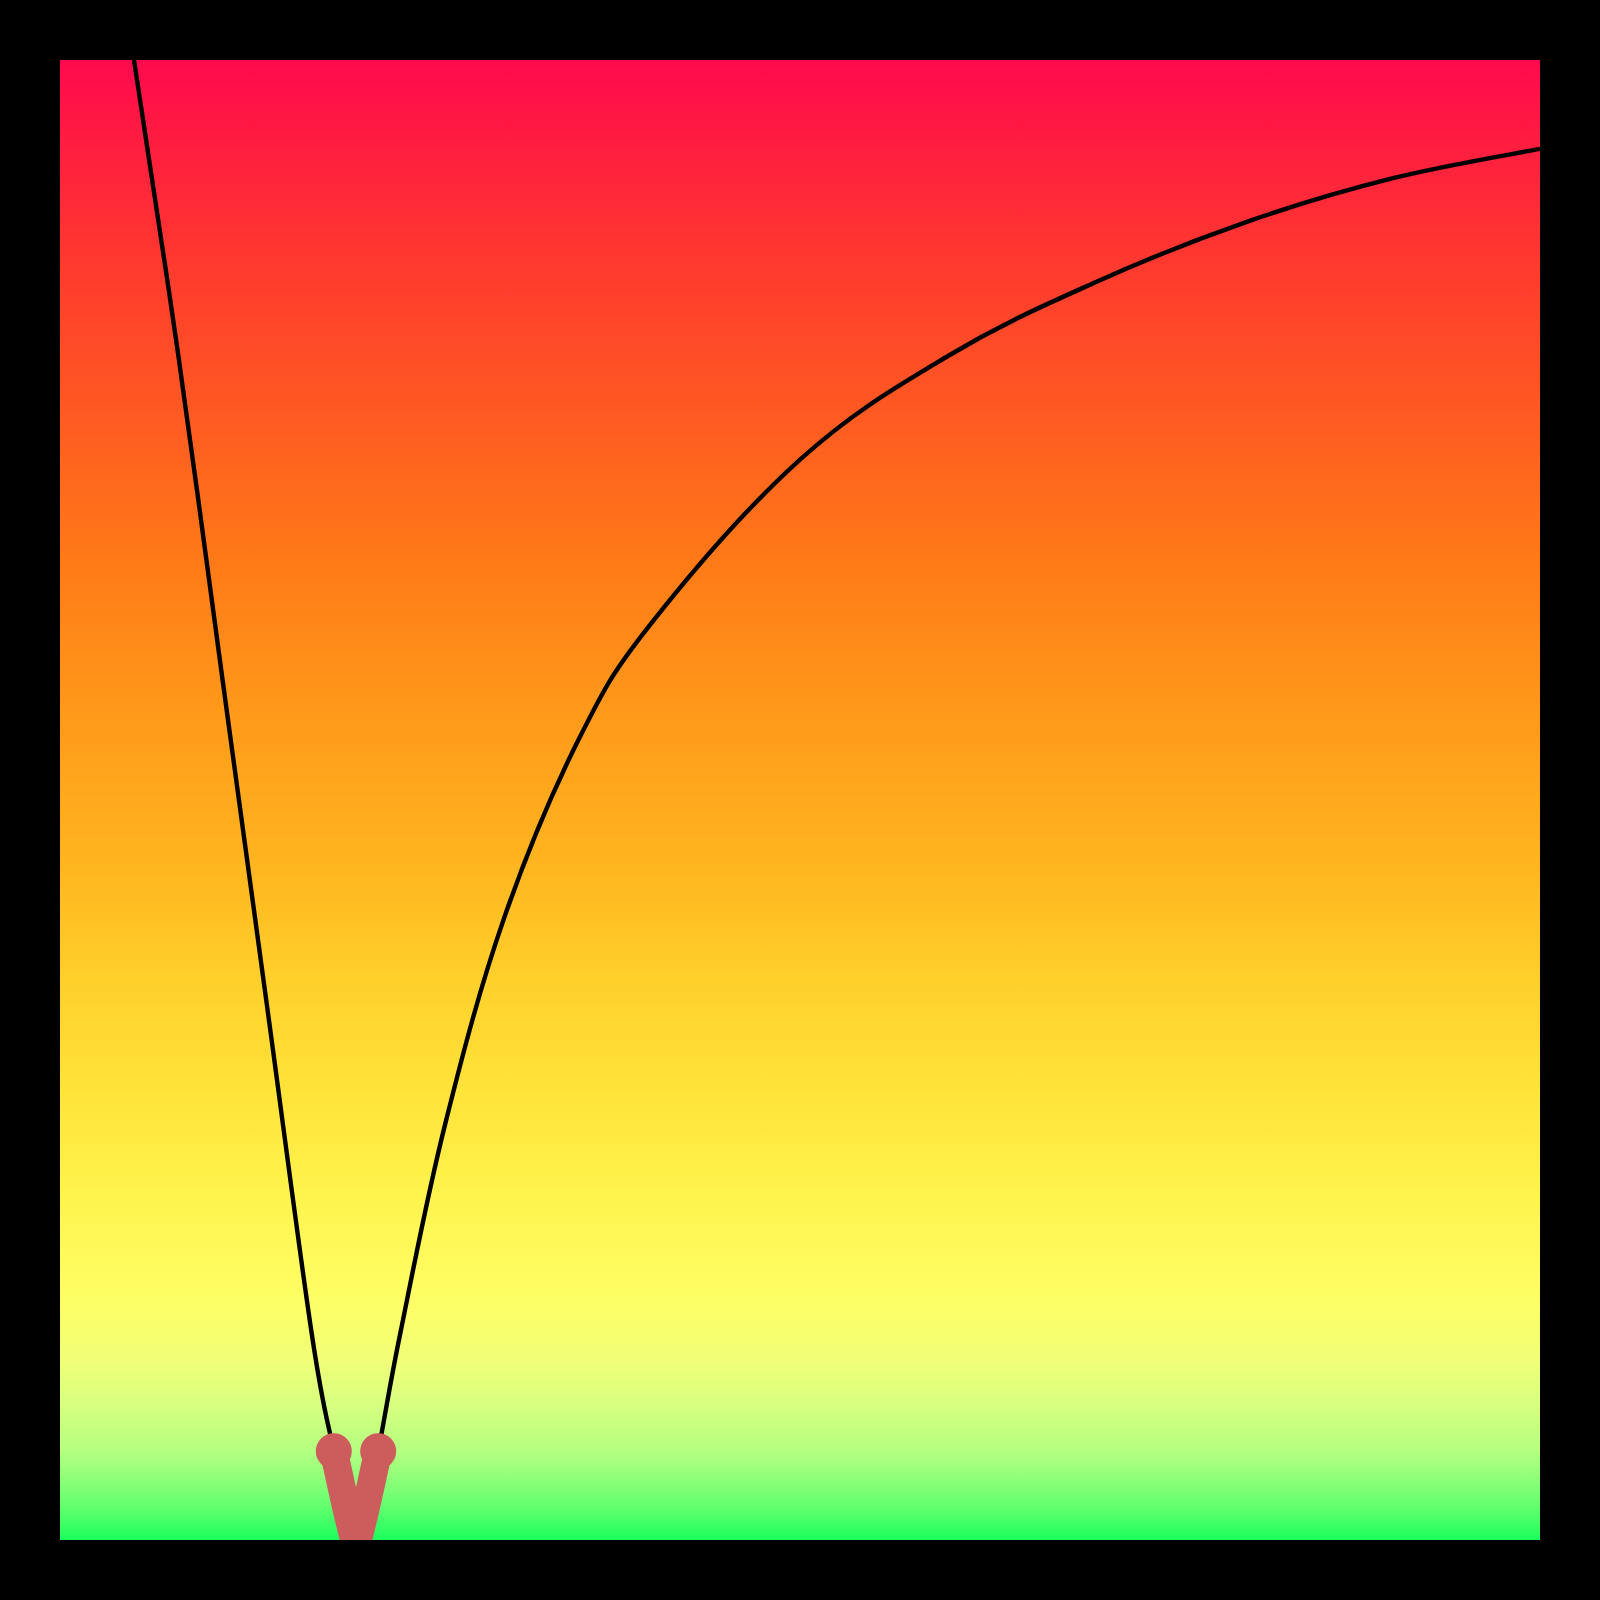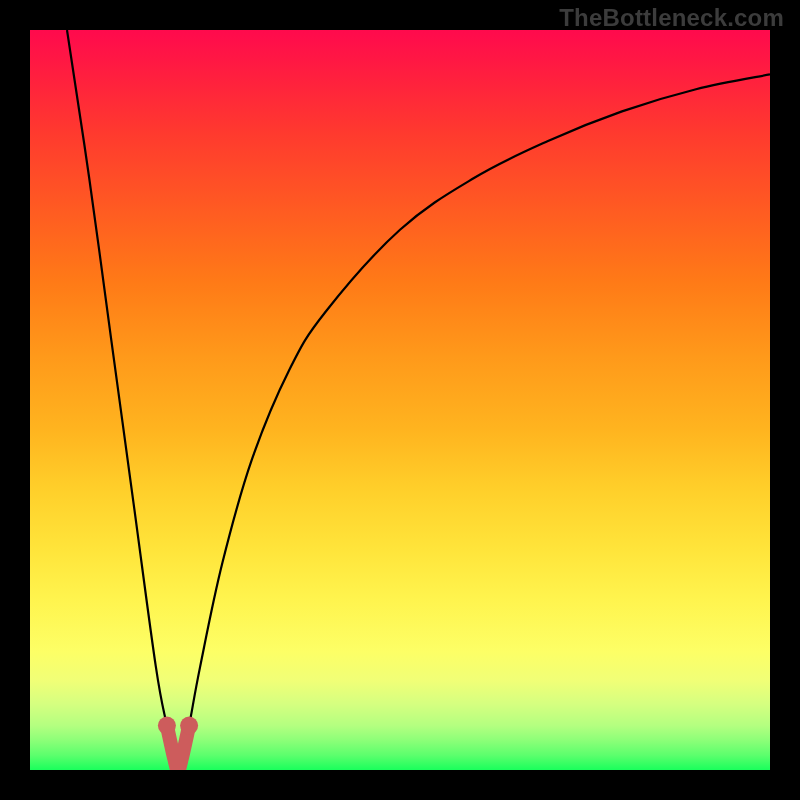--- a/index.html
+++ b/index.html
@@ -81,21 +81,20 @@
 }
 .curve circle.tipdot {
   fill: #cd5c5c;
 }
 </style>
 </head>
 <body>
 
 <div class="outer">
 
-  <div class="watermark">TheBottleneck.com</div>
 
   <div class="plot">
     <div class="gradient"></div>
 
     <svg class="curve" viewBox="0 0 740 740" preserveAspectRatio="none">
       <path id="curve-left" class="line" d="M 37 0 C 40.996 26.64, 51.208 92.056, 59.2 148 C 67.19200000000001 203.94400000000002, 73.408 252.192, 81.4 310.8 C 89.39200000000001 369.408, 95.608 414.992, 103.60000000000001 473.6 C 111.59200000000001 532.208, 119.80600000000001 596.4399999999999, 125.80000000000001 636.4 C 131.794 676.36, 133.57 678.95, 136.9 695.6 C 140.23000000000002 712.25, 142.30200000000002 720.908, 144.3 728.9 C 146.298 736.8919999999999, 147.334 738.002, 148 740"></path>
       <path id="curve-right" class="line" d="M 148 740 C 148.666 738.002, 149.702 736.8919999999999, 151.7 728.9 C 153.69799999999998 720.908, 155.76999999999998 712.25, 159.1 695.6 C 162.43 678.95, 164.20600000000002 665.704, 170.20000000000002 636.4 C 176.19400000000002 607.096, 183.07600000000002 570.096, 192.4 532.8 C 201.724 495.50399999999996, 210.012 463.832, 222 429.2 C 233.988 394.568, 245.68 367.03999999999996, 259 340.4 C 272.32 313.76, 276.02 306.508, 296 281.2 C 315.98 255.892, 343.36 223.77600000000007, 370 199.80000000000007 C 396.64 175.82400000000007, 417.36 163.984, 444 148 C 470.64 132.016, 491.36 122.988, 518 111 C 544.64 99.012, 565.36 90.72399999999999, 592 81.39999999999998 C 618.64 72.07599999999996, 639.36 65.85999999999991, 666 59.19999999999993 C 692.64 52.53999999999995, 726.68 47.064000000000064, 740 44.40000000000009"></path>
       <path id="curve-tip" class="tip" d="M 136.9 695.6 C 138.232 701.594, 142.30200000000002 720.908, 144.3 728.9 C 146.298 736.8919999999999, 146.668 740, 148 740 C 149.332 740, 149.702 736.8919999999999, 151.7 728.9 C 153.69799999999998 720.908, 157.768 701.594, 159.1 695.6"></path>
       <circle id="tip-dot-l" class="tipdot" r="9" cx="136.9" cy="695.6"></circle>
       <circle id="tip-dot-r" class="tipdot" r="9" cx="159.1" cy="695.6"></circle>

